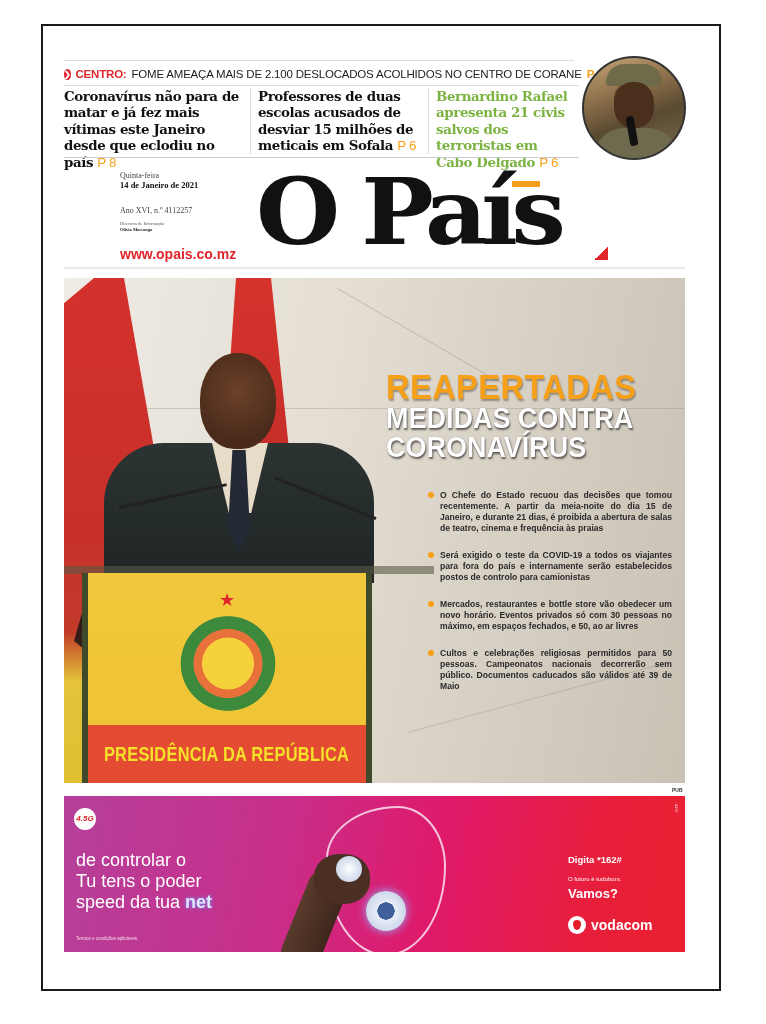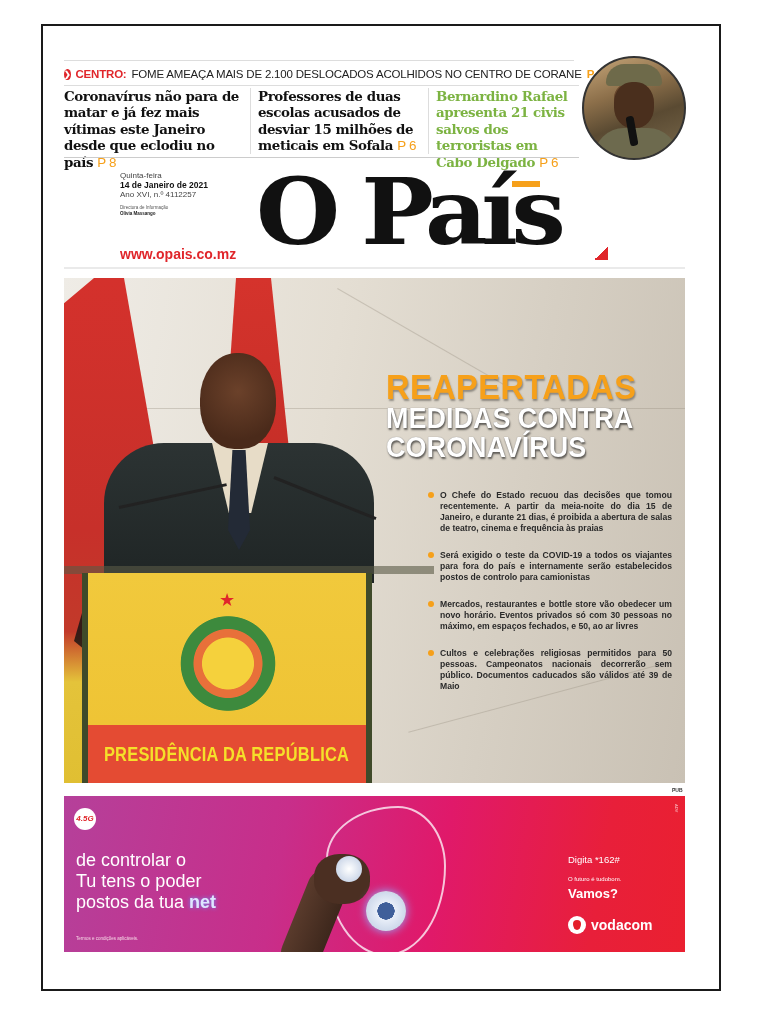--- a/index.html
+++ b/index.html
@@ -47,24 +47,24 @@
     border: 2px solid #333; overflow: hidden;
     background: radial-gradient(circle at 45% 40%, #6b4a2f 0 18%, transparent 19%),
                 linear-gradient(160deg, #c7a77a 0%, #8c6f4a 35%, #5a4a32 60%, #7a6a4d 100%);
   }
   .round-photo .cap { position:absolute; left: 22px; top: 6px; width: 56px; height: 22px; background:#6e6a4a; border-radius: 20px 20px 4px 4px; }
   .round-photo .face { position:absolute; left: 30px; top: 24px; width: 40px; height: 46px; background:#4a2f1d; border-radius: 45%; }
   .round-photo .mic { position:absolute; left: 44px; top: 58px; width: 8px; height: 30px; background:#111; border-radius: 3px; transform: rotate(-10deg);}
   .round-photo .uniform { position:absolute; left: 10px; top: 70px; width: 84px; height: 40px; background:#6d6a4e; border-radius: 30px 30px 0 0; }
 
   
-  .meta { position: absolute; left: 120px; top: 171px; width: 130px; }
+  .meta { position: absolute; left: 120px; top: 171px; width: 130px; font-family: Liberation Serif, serif; }
   .meta .weekday { font-size: 8px; color: #444; line-height: 9px; }
   .meta .date { font-size: 8.5px; color: #111; font-weight: bold; line-height: 10px; }
-  .meta .issue { font-size: 8px; color: #444; line-height: 9px; }
+  .meta .issue { font-size: 8px; color: #444; line-height: 9px; margin-top: 16px; }
   .meta .dir-label { font-size: 4.5px; color: #555; margin-top: 6px; line-height: 6px; }
   .meta .dir-name { font-size: 4.5px; color: #222; font-weight: bold; line-height: 6px; }
   .site-url { position: absolute; left: 120px; top: 246px; font-size: 14px; color: #e0262b; font-weight: bold; }
 
   .logo {
     position: absolute; left: 256px; top: 162px; height: 100px; width: 360px;
     font-family: "DejaVu Serif", serif; font-weight: bold; font-size: 92px; line-height: 100px;
     letter-spacing: -6px; color: #111; transform: scaleX(1.05); transform-origin: left;
   }
   .logo-accent { position: absolute; left: 512px; top: 181px; width: 28px; height: 6px; background: #f6a01a; }
@@ -166,21 +166,21 @@
     position: absolute; left: 262px; top: 10px; width: 120px; height: 150px;
     border: 2px solid rgba(255,255,255,0.75); border-radius: 60% 40% 50% 50% / 35% 40% 60% 60%;
   }
   .ad .arm {
     position: absolute; left: 230px; top: 70px; width: 40px; height: 110px; background: linear-gradient(90deg,#5a3b2c,#3d271c);
     transform: rotate(22deg); border-radius: 20px;
   }
   .ad .fist { position:absolute; left: 250px; top: 58px; width: 56px; height: 50px; border-radius: 45%; background:#4b2f22; }
   .ad .knob1 { position:absolute; left: 272px; top: 60px; width: 26px; height: 26px; border-radius:50%; background: radial-gradient(circle,#ffffff,#b9c8e0); }
   .ad .knob2 { position:absolute; left: 302px; top: 95px; width: 40px; height: 40px; border-radius:50%; background: radial-gradient(circle,#3f5f9a 0 30%,#e8eef8 31%,#b9c8e0 100%); box-shadow: 0 0 10px #8fb0ff; }
-  .ad .digita { position: absolute; left: 504px; top: 58px; color: #fff; font-size: 9.5px; font-weight: normal; }
+  .ad .digita { position: absolute; left: 504px; top: 58px; color: #fff; font-size: 9.5px; font-weight: bold; }
   .ad .futuro { position: absolute; left: 504px; top: 80px; color: #fff; font-size: 6px; }
   .ad .vamos { position: absolute; left: 504px; top: 90px; color: #fff; font-size: 13px; font-weight: bold; }
   .ad .vodacom { position: absolute; left: 504px; top: 120px; display:flex; align-items:center; gap: 5px; color:#fff; font-size: 14px; font-weight: bold; }
   .ad .vodacom .logo-circle {
     width: 18px; height: 18px; border-radius: 50%; background: #fff; position: relative;
   }
   .ad .vodacom .logo-circle::after {
     content:""; position:absolute; left: 5px; top: 4px; width: 8px; height: 10px; border-radius: 50% 50% 50% 50% / 40% 40% 60% 60%;
     background: #e41f2a;
   }
@@ -274,21 +274,21 @@
   </ul>
 </div>
 
 <div class="pub-label">PUB</div>
 
 <div class="ad">
   <div class="badge">4.5G</div>
   <div class="slogan">
     <div>de controlar o</div>
     <div>Tu tens o poder</div>
-    <div><span>postos da tua</span> <span class="net">net</span></div>
+    <div><span>speed da tua</span> <span class="net">net</span></div>
   </div>
   <div class="terms">Termos e condições aplicáveis.</div>
   <div class="drop"></div>
   <div class="arm"></div>
   <div class="fist"></div>
   <div class="knob1"></div>
   <div class="knob2"></div>
   <div class="digita">Digita *162#</div>
   <div class="futuro">O futuro é tudobom.</div>
   <div class="vamos">Vamos?</div>

